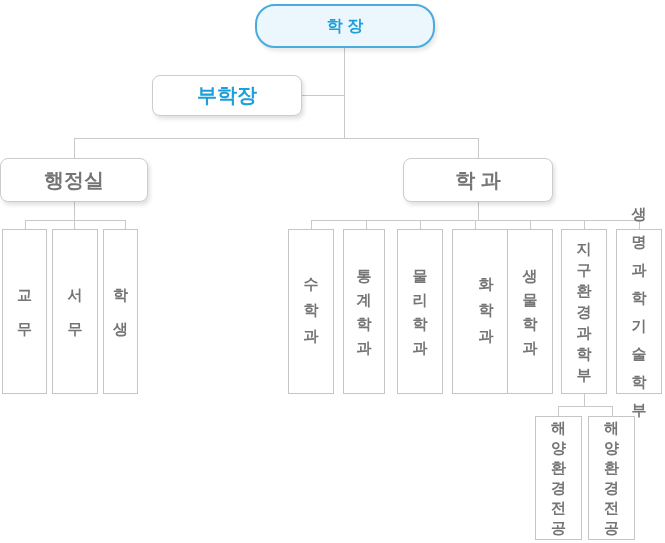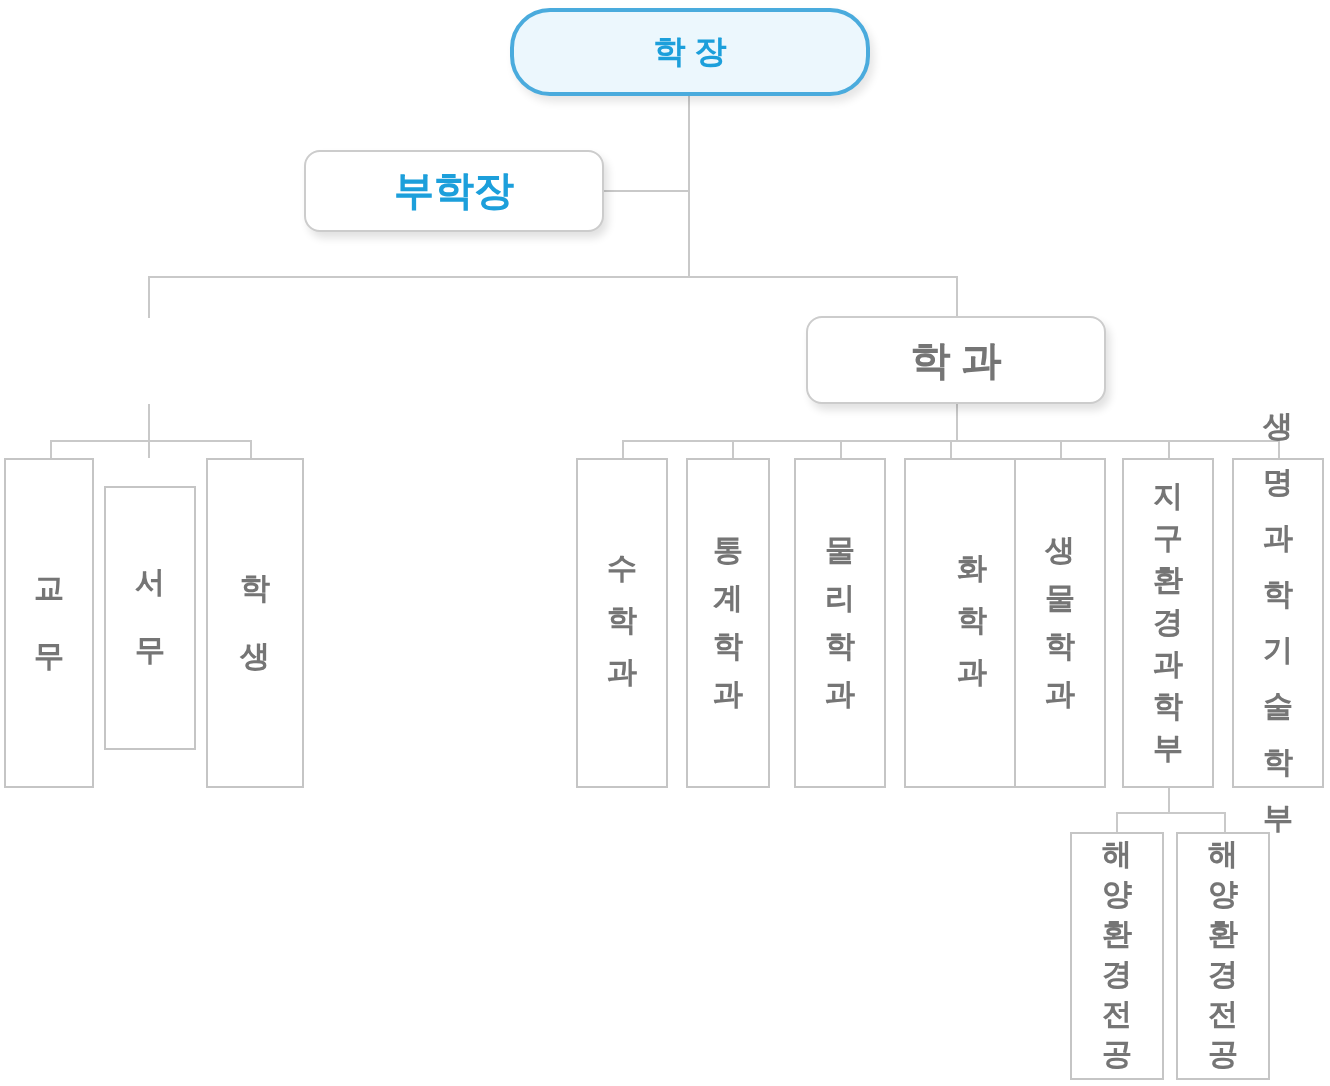--- a/index.html
+++ b/index.html
@@ -93,31 +93,34 @@
   <div class="line" style="left:612px; top:406px; width:1px;   height:10px;"></div>
 
   <div class="node root" style="left:255px; top:4px; width:180px; height:44px;">
     <span>학 장</span>
   </div>
 
   <div class="node rounded blue-text" style="left:152px; top:75px; width:150px; height:41px;">
     <span>부학장</span>
   </div>
 
+  <div class="node rounded" style="left:0px; top:158px; width:148px; height:44px;">
+    <span>행정실</span>
+  </div>
   <div class="node rounded" style="left:403px; top:158px; width:150px; height:44px;">
     <span>학 과</span>
   </div>
 
   <div class="node tall" style="left:2px; top:229px; width:45px; height:165px;">
     <span class="vtext chars-2">교무</span>
   </div>
-  <div class="node tall" style="left:52px; top:243px; width:46px; height:132px;">
+  <div class="node tall" style="left:52px; top:229px; width:46px; height:165px;">
     <span class="vtext chars-2">서무</span>
   </div>
-  <div class="node tall" style="left:103px; top:229px; width:49px; height:165px;">
+  <div class="node tall" style="left:103px; top:229px; width:35px; height:165px;">
     <span class="vtext chars-2">학생</span>
   </div>
 
   <div class="node tall" style="left:288px; top:229px; width:46px; height:165px;">
     <span class="vtext chars-3">수학과</span>
   </div>
   <div class="node tall" style="left:343px; top:229px; width:42px; height:165px;">
     <span class="vtext chars-4">통계학과</span>
   </div>
   <div class="node tall" style="left:397px; top:229px; width:46px; height:165px;">

